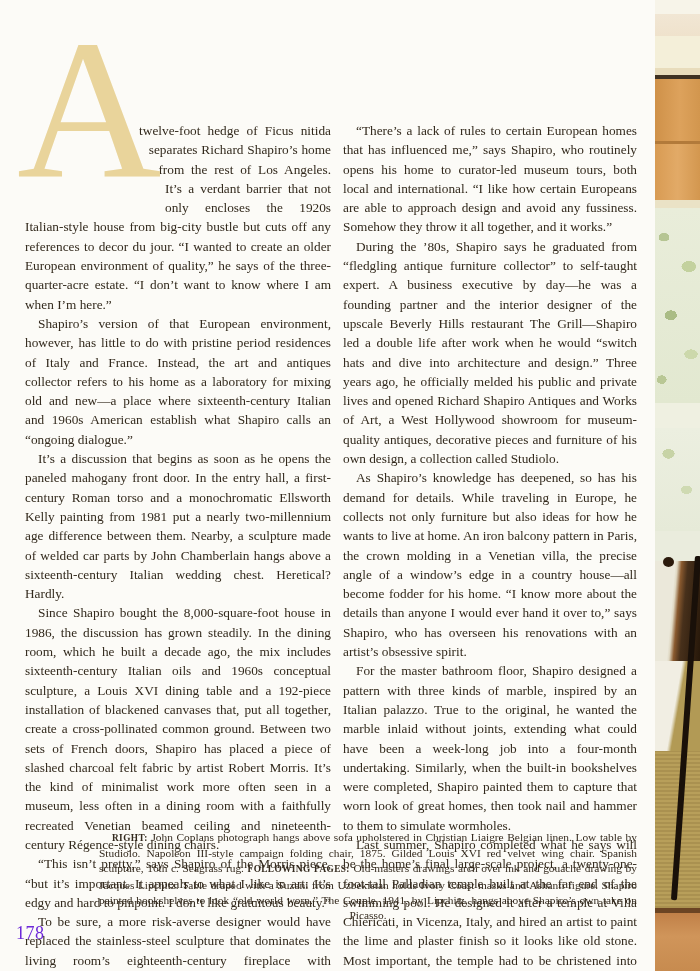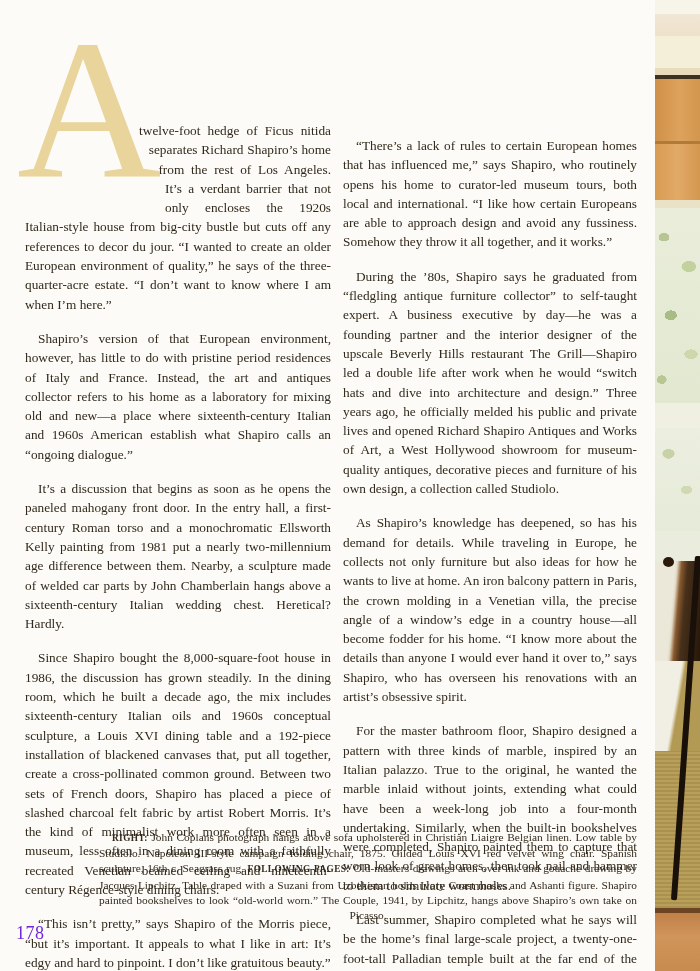--- a/index.html
+++ b/index.html
@@ -6,21 +6,21 @@
   .page{
     position:relative;width:700px;height:971px;overflow:hidden;
     background:#fcfbf7;
     font-family:"Liberation Serif","DejaVu Serif",serif;
     color:#32291c;
   }
   .content{position:absolute;left:25px;top:121px;width:612px;display:flex;gap:12px;}
   .col{width:306px;}
   .col-right{width:294px;}
   p.para{margin:0;font-size:13.3px;line-height:19.3px;text-align:justify;}
-  p.ind{text-indent:13px;margin-top:15px;}
+  p.ind{text-indent:13px;}
   p.opening{position:relative;}
   .dropcap-space{
     float:left;width:140px;height:80px;
     shape-outside:polygon(0 0,100px 0,140px 80px,0 80px);
     shape-margin:4px;
   }
   .dropcap{
     position:absolute;top:-112px;left:-8px;
     font-size:200px;line-height:1;font-weight:400;
     letter-spacing:0;

